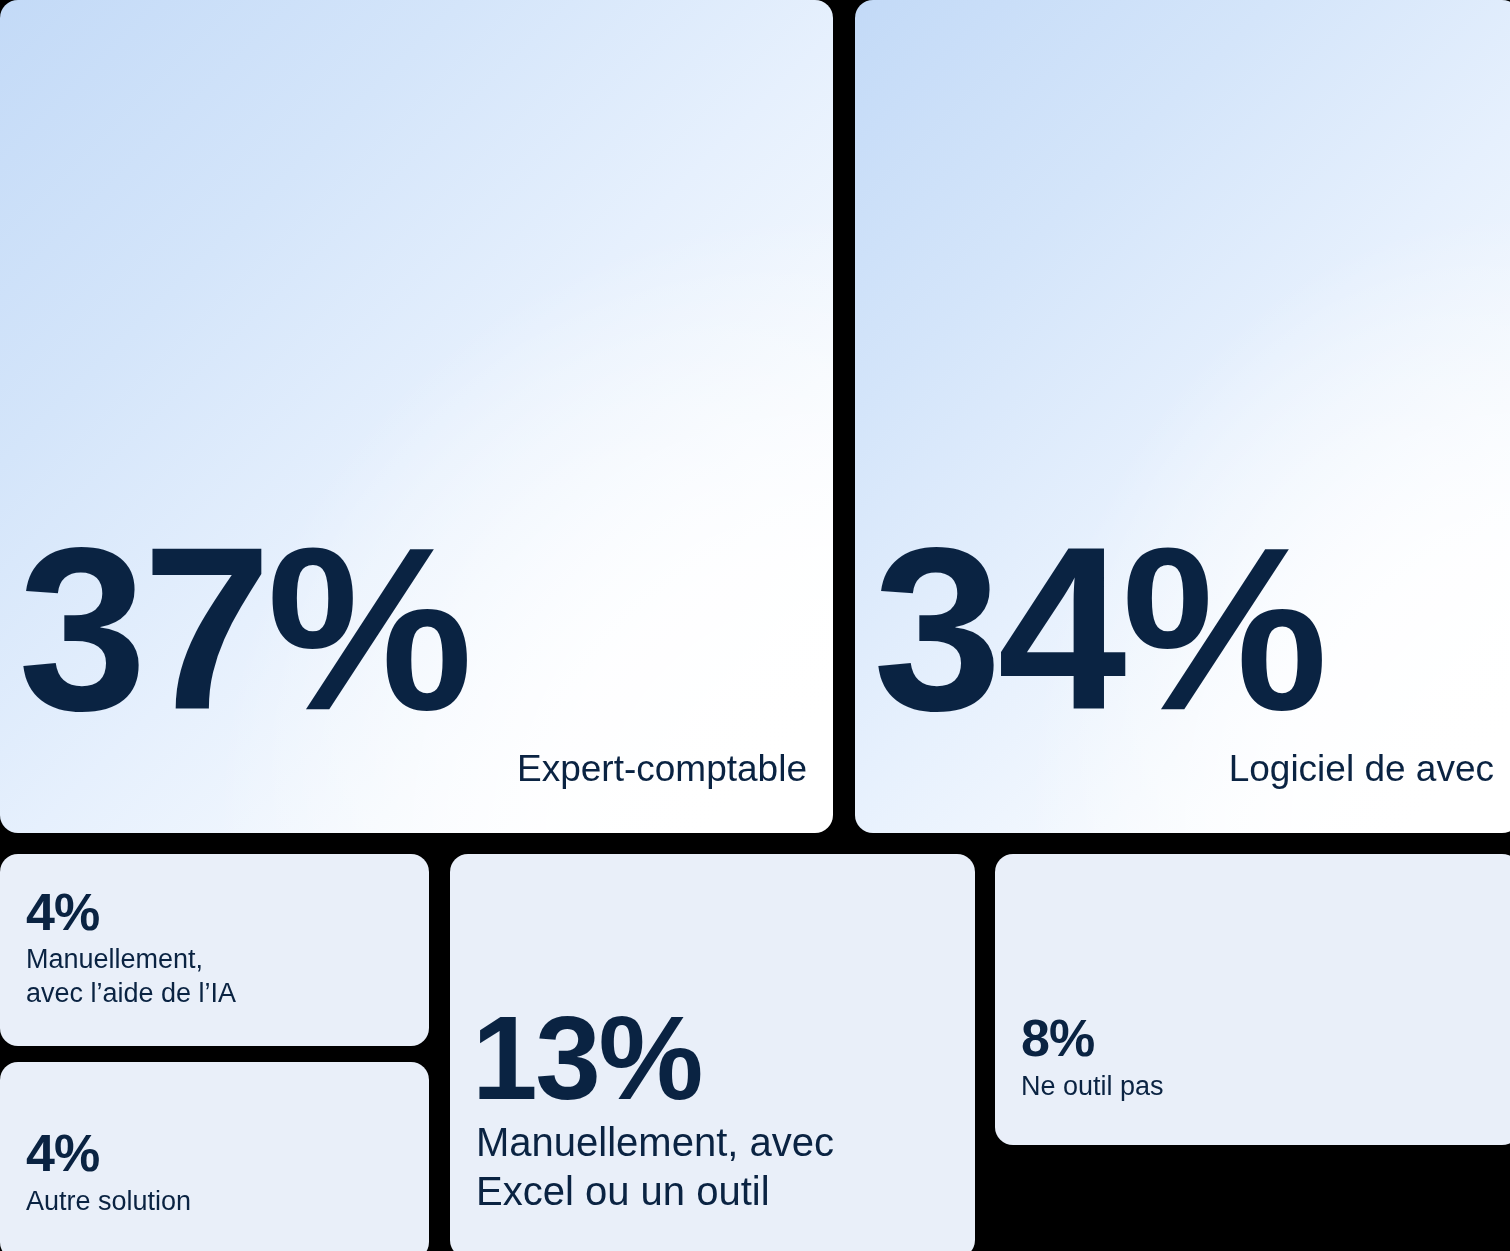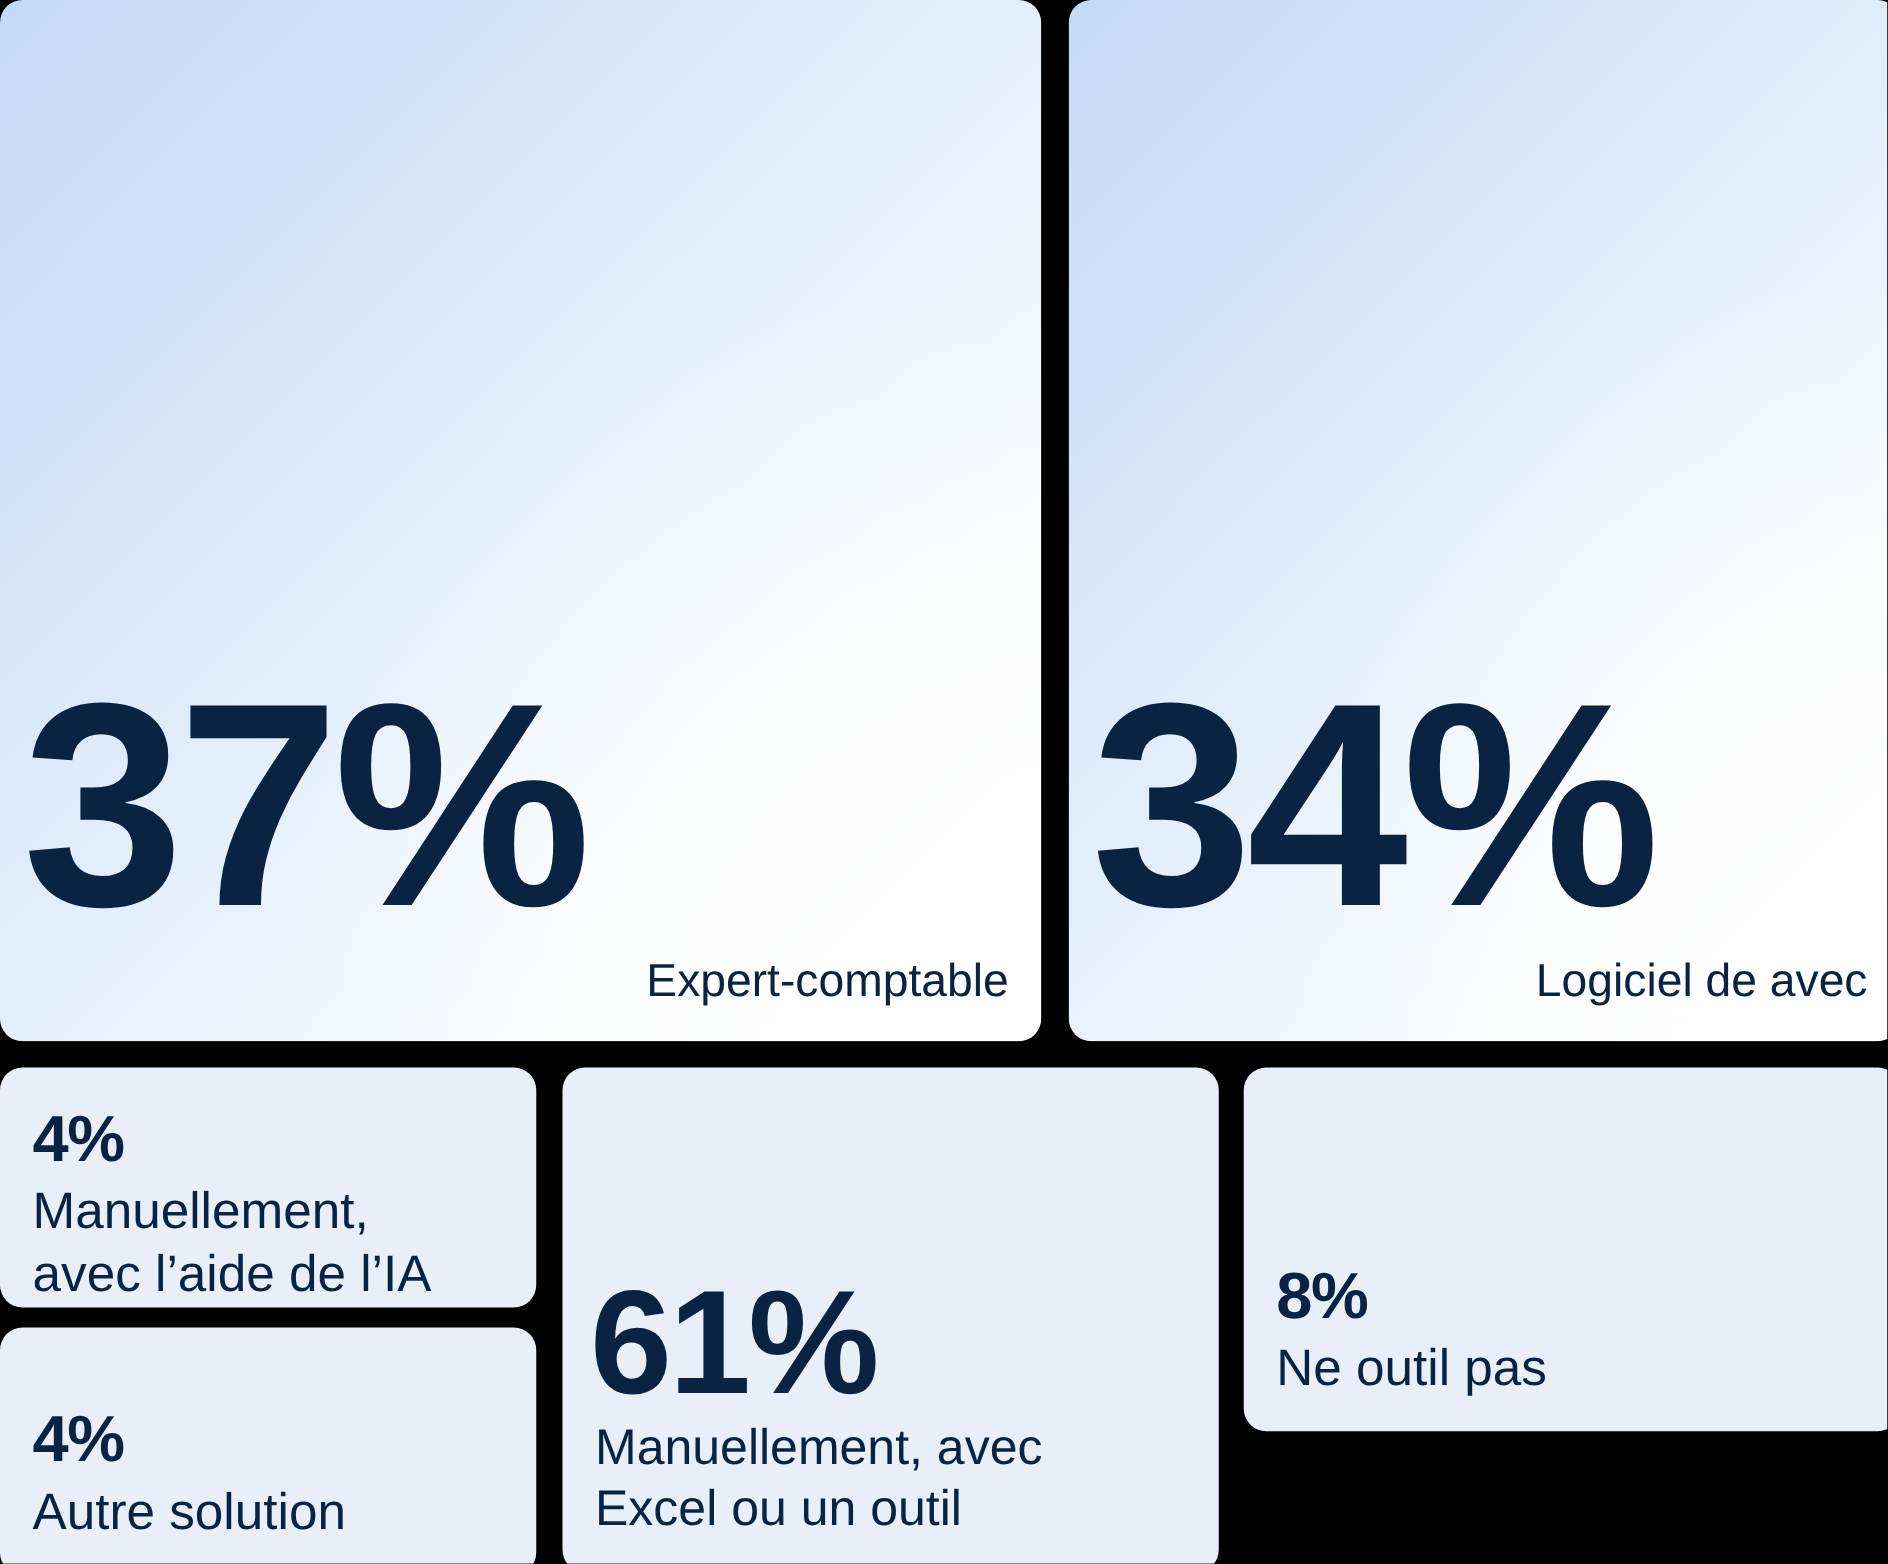--- a/index.html
+++ b/index.html
@@ -38,21 +38,21 @@
 
   
   .card.flat {
     background-color: #e9eff9;
   }
 
   .card-inner {
     position: absolute;
     left: 0;
     right: 0;
-    bottom: 0;
+    bottom: 16px;
     padding: 0 26px 26px 26px;
     box-sizing: border-box;
   }
 
   .stat-value {
     display: block;
     color: #0a2342;
     letter-spacing: -0.02em;
     line-height: 0.95;
   }
@@ -88,21 +88,21 @@
     font-weight: 400;
   }
 
   
   .small .stat-value {
     font-size: 52px;
     font-weight: 700;
     margin: 0 0 6px 0;
   }
   .small .stat-label {
-    font-size: 41px;
+    font-size: 27px;
     font-weight: 400;
   }
 
   
   #card-expert-comptable { left: 0px;    top: 0px;    width: 833px; height: 833px; }
   #card-logiciel-paie    { left: 855px;  top: 0px;    width: 665px; height: 833px; }
   #card-manuellement-ia  { left: 0px;    top: 854px;  width: 429px; height: 192px; }
   #card-autre-solution   { left: 0px;    top: 1062px; width: 429px; height: 198px; }
   #card-manuellement-excel { left: 450px; top: 854px; width: 525px; height: 404px; }
   #card-ne-savent-pas    { left: 995px;  top: 854px;  width: 525px; height: 291px; }
@@ -143,21 +143,21 @@
 
   <div class="card flat small" id="card-autre-solution">
     <div class="card-inner">
       <span class="stat-value">4%</span>
       <span class="stat-label">Autre solution</span>
     </div>
   </div>
 
   <div class="card flat medium" id="card-manuellement-excel">
     <div class="card-inner">
-      <span class="stat-value">61%</span>
+      <span class="stat-value">13%</span>
       <span class="stat-label">Manuellement, avec
 Excel ou un outil</span>
     </div>
   </div>
 
   <div class="card flat small" id="card-ne-savent-pas">
     <div class="card-inner">
       <span class="stat-value">8%</span>
       <span class="stat-label">Ne outil pas</span>
     </div>

